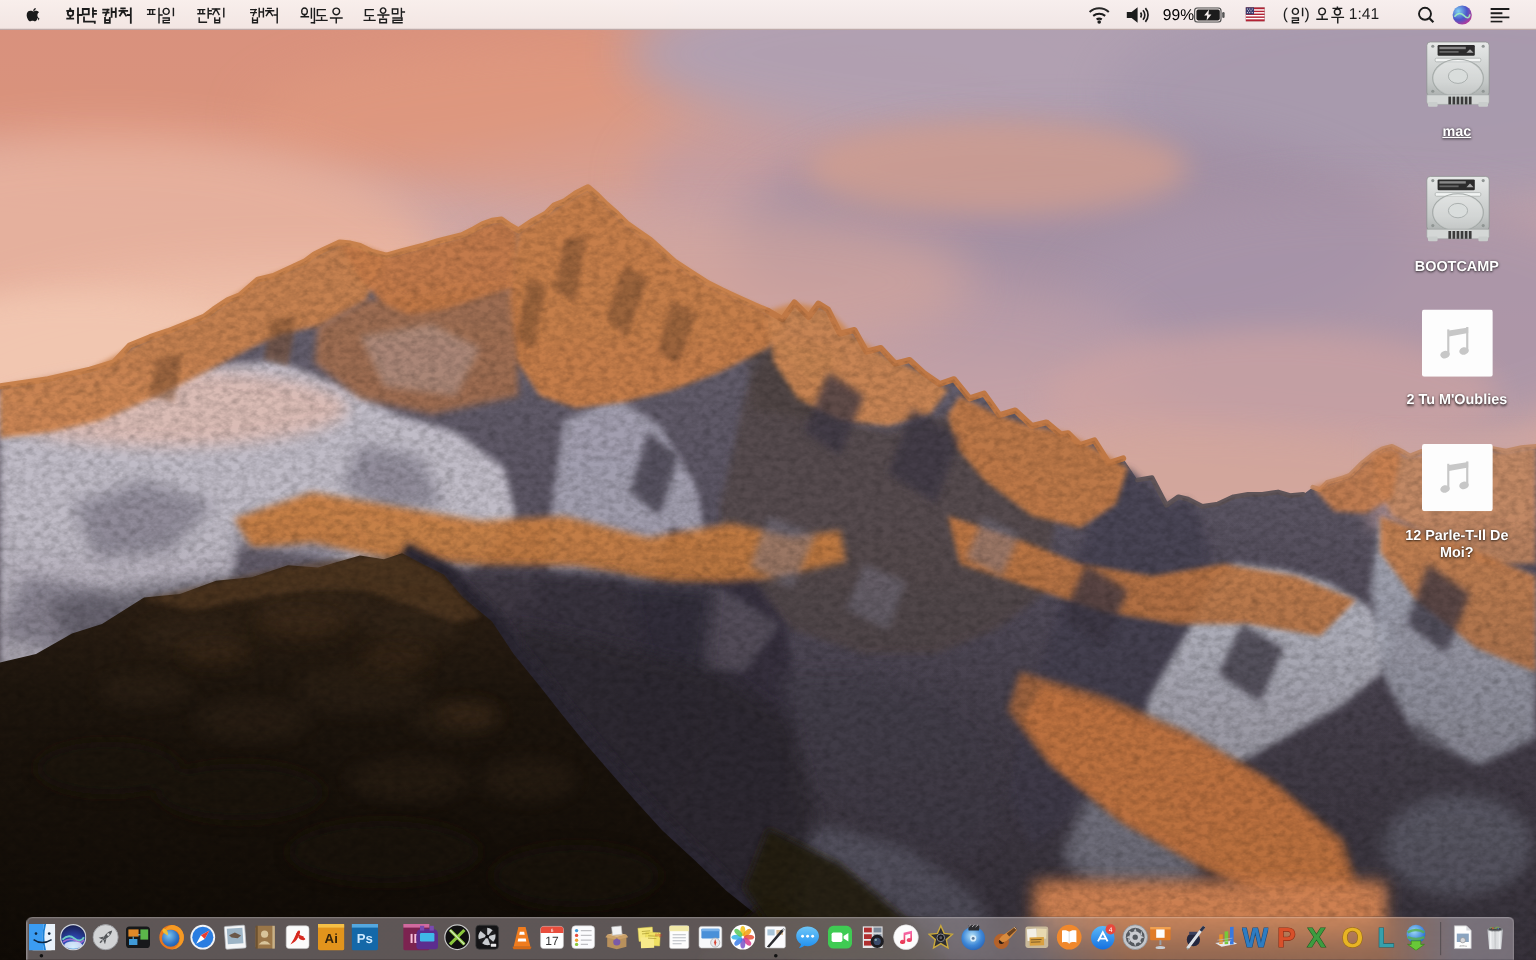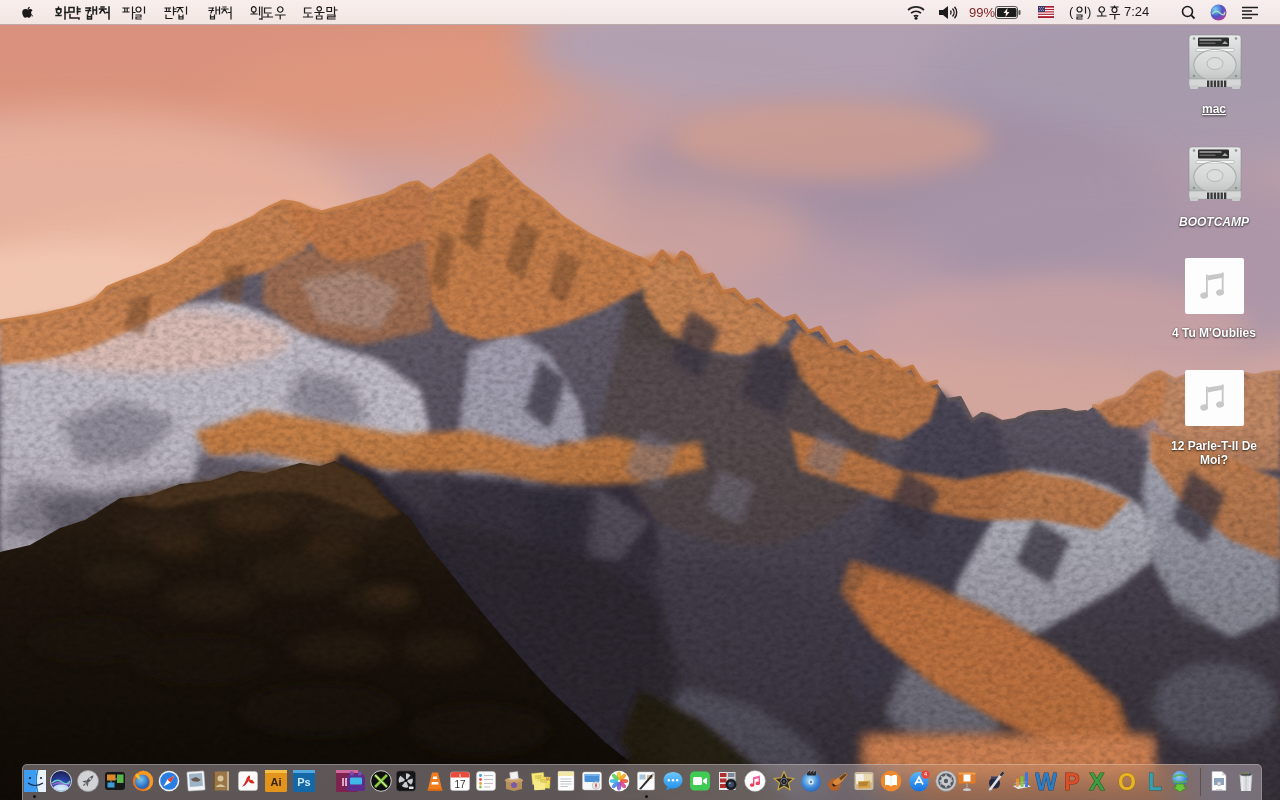--- a/index.html
+++ b/index.html
@@ -401,21 +401,21 @@
 <circle cx="10" cy="13.3" r="1.5" fill="#1c1c1c"></circle>
     </svg>
     <svg class="abs" style="left:937px;top:5px" width="24" height="15" viewBox="0 0 24 15">
 <path fill="#1c1c1c" d="M2 5 H6 L11 1 V14 L6 10 H2 Z"></path>
 <g fill="none" stroke="#1c1c1c" stroke-width="1.4">
 <path d="M13.5 5.5 A3.5 3.5 0 0 1 13.5 9.5"></path>
         <path d="M15.5 3.5 A6 6 0 0 1 15.5 11.5"></path>
 <path d="M17.5 1.8 A8.5 8.5 0 0 1 17.5 13.2"></path>
       </g>
     </svg>
-    <div class="abs" style="left:969px;top:5px;font-size:13px;color:#7f1d1d;">99%</div>
+    <div class="abs" style="left:969px;top:5px;font-size:13px;color:#000000;">99%</div>
     <svg class="abs" style="left:995px;top:6px" width="26" height="13" viewBox="0 0 26 13">
 <rect x="0.5" y="0.5" width="22" height="12" rx="2.5" fill="none" stroke="#555"></rect>
 <rect x="2" y="2" width="19.5" height="9" rx="1.5" fill="#1c1c1c"></rect>
 <rect x="23.5" y="4" width="2" height="5" rx="1" fill="#555"></rect>
 <path d="M12.5 2 L8.5 7 H11 L10.5 11 L14.5 6 H12 Z" fill="#f5efed"></path>
     </svg>
     <svg class="abs" style="left:1038px;top:6px" width="16" height="12" viewBox="0 0 16 12">
 <rect width="16" height="12" fill="#b22234"></rect>
 <g fill="#fff">
         <rect y="1.7" width="16" height="1.2"></rect>
@@ -460,21 +460,21 @@
           <path d="M5.8 7.5 V9.5 M1.5 10 H10"></path>
         </g>
         <g transform="translate(13,1)">
           <path d="M2 1 H9 M5.5 0 V1 M3 4 A2.4 2.4 0 1 0 8 4 A2.4 2.4 0 1 0 3 4"></path>
         </g>
         <g transform="translate(13,1)">
           <path d="M1 8.5 H10.5 M5.8 8.5 V13"></path>
         </g>
       </g>
     </svg>
-    <div class="abs" style="left:1124px;top:4px;font-size:13px;color:#1c1c1c;">7:24</div>
+    <div class="abs" style="left:1124px;top:4px;font-size:13px;color:#1c1c1c;">1:41</div>
     <svg class="abs" style="left:1181px;top:5px" width="15" height="15" viewBox="0 0 15 15">
 <circle cx="6.5" cy="6.5" r="5" fill="none" stroke="#1c1c1c" stroke-width="1.6"></circle>
 <path d="M10.2 10.2 L13.5 13.5" stroke="#1c1c1c" stroke-width="1.8"></path>
     </svg>
     <svg class="abs" style="left:1210px;top:4px" width="17" height="17" viewBox="0 0 17 17">
 <defs>
         <radialGradient id="siri" cx=".3" cy=".3" r="1">
 <stop offset="0" stop-color="#7ed0f4"></stop>
           <stop offset=".45" stop-color="#4b56c8"></stop>
 <stop offset=".75" stop-color="#b23a9c"></stop>
@@ -549,32 +549,32 @@
         <rect x="21.0" y="46.5" width="2.3" height="6.5"></rect>
         <rect x="24.4" y="46.5" width="2.3" height="6.5"></rect>
         <rect x="27.8" y="46.5" width="2.3" height="6.5"></rect>
         <rect x="31.2" y="46.5" width="2.3" height="6.5"></rect>
         <rect x="34.6" y="46.5" width="2.3" height="6.5"></rect>
         <rect x="38.0" y="46.5" width="2.3" height="6.5"></rect>
       </g>
 <rect x="4" y="51" width="8" height="4" rx="1" fill="#c9cdcc"></rect>
       <rect x="46" y="51" width="8" height="4" rx="1" fill="#c9cdcc"></rect>
 </svg>
-    <div class="lbl" style="left:1164px;top:215px;width:100px;font-style:italic;">BOOTCAMP</div>
+    <div class="lbl" style="left:1164px;top:215px;width:100px;">BOOTCAMP</div>
     <svg class="abs" style="left:1185px;top:258px" width="59" height="56" viewBox="0 0 59 56">
 <rect width="59" height="56" rx="2" fill="#fdfdfd"></rect>
 <g fill="#c7c7c7">
         <path d="M22.5 17.5 L38.5 15 V19.5 L22.5 22.5 Z"></path>
 <rect x="21" y="16.5" width="1.8" height="21"></rect>
         <rect x="36.8" y="14.5" width="1.8" height="20"></rect>
 <ellipse cx="19.2" cy="37.5" rx="4" ry="3.1" transform="rotate(-12 19.2 37.5)"></ellipse>
 <ellipse cx="35" cy="34.5" rx="4" ry="3.1" transform="rotate(-12 35 34.5)"></ellipse>
       </g>
     </svg>
-    <div class="lbl" style="left:1154px;top:326px;width:120px;">4 Tu M'Oublies</div>
+    <div class="lbl" style="left:1154px;top:326px;width:120px;">2 Tu M'Oublies</div>
     <svg class="abs" style="left:1185px;top:370px" width="59" height="56" viewBox="0 0 59 56">
 <rect width="59" height="56" rx="2" fill="#fdfdfd"></rect>
 <g fill="#c7c7c7">
         <path d="M22.5 17.5 L38.5 15 V19.5 L22.5 22.5 Z"></path>
 <rect x="21" y="16.5" width="1.8" height="21"></rect>
         <rect x="36.8" y="14.5" width="1.8" height="20"></rect>
 <ellipse cx="19.2" cy="37.5" rx="4" ry="3.1" transform="rotate(-12 19.2 37.5)"></ellipse>
 <ellipse cx="35" cy="34.5" rx="4" ry="3.1" transform="rotate(-12 35 34.5)"></ellipse>
       </g>
     </svg>

